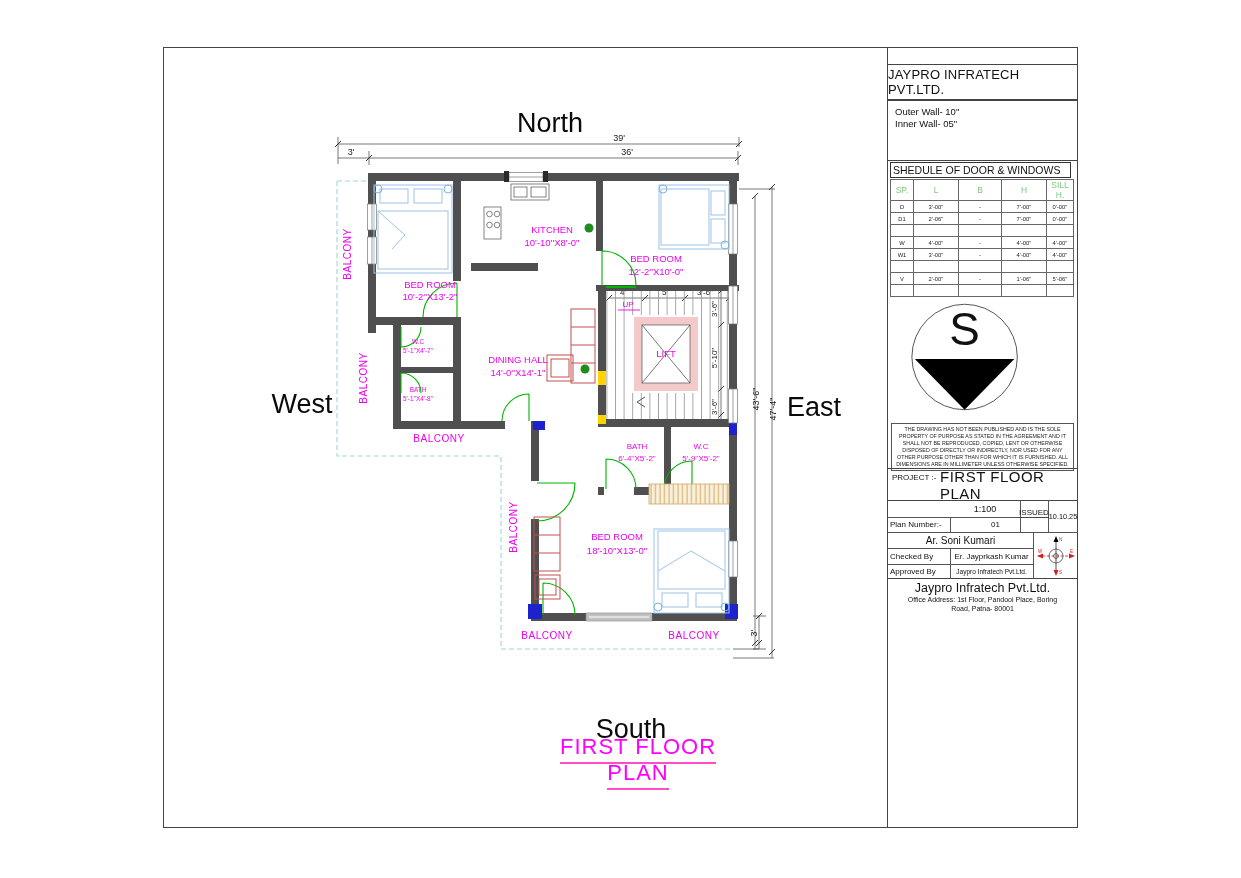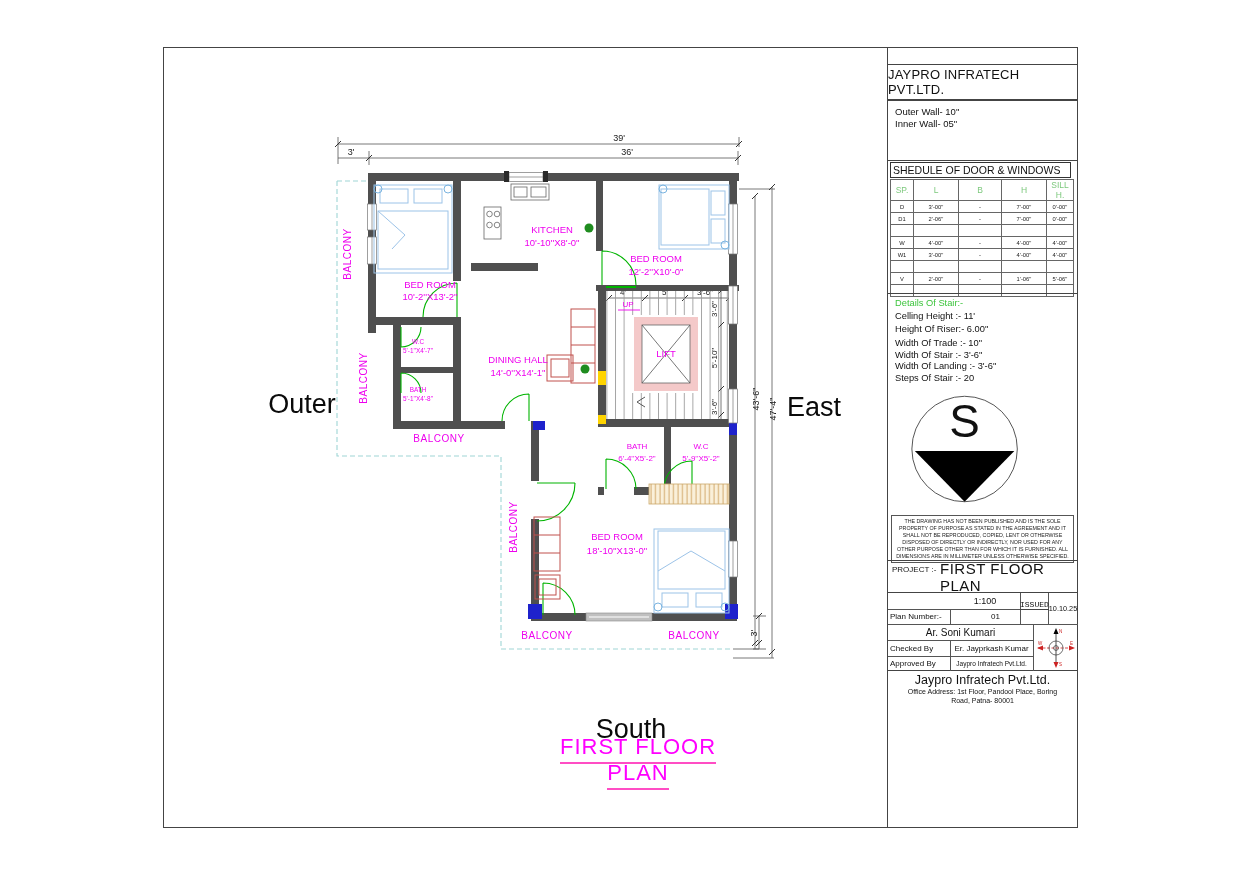--- a/index.html
+++ b/index.html
@@ -58,21 +58,22 @@
   .vline{position:absolute;width:1px;background:#555;}
   .tb-footer{height:36px;border-top:1px solid #444;text-align:center;}
   .foot-co{font-size:12.5px;margin-top:2px;}
   .foot-addr{font-size:7px;line-height:8.5px;width:150px;margin:1px auto 0;}
 </style>
 </head>
 <body>
 
 <div class="sheet">
 
-  <div class="olabel" style="left:88px;top:341px;width:100px;">Outer</div>
+  <div class="olabel" style="left:306px;top:60px;width:160px;">North</div>
+  <div class="olabel" style="left:88px;top:341px;width:100px;">West</div>
   <div class="olabel" style="left:600px;top:344px;width:100px;">East</div>
   <div class="olabel" style="left:387px;top:666px;width:160px;">South</div>
   <div class="plan-title"><span>FIRST FLOOR PLAN</span></div>
 
   <svg style="position:absolute;left:107px;top:53px;" width="540" height="570" viewBox="0 0 540 570">
     <defs>
       <pattern id="pt-tread" width="8.6" height="12" patternUnits="userSpaceOnUse">
         <path d="M0.5,0 V12" stroke="#9a9a9a" stroke-width="0.9"></path>
       </pattern>
       <pattern id="pt-ward" width="4.5" height="20" patternUnits="userSpaceOnUse">
@@ -357,29 +358,20 @@
               <td></td>
               <td></td>
               <td></td>
               <td></td>
               <td></td>
             </tr>
       </tbody>
         </table>
     </div>
 
-    <div class="tb-sec tb-stair">
-      <div class="stair-title">Details Of Stair:-</div>
-      <div>Celling Height :- 11'</div>
-      <div>Height Of Riser:- 6.00"</div>
-      <div>Width Of Trade :- 10"</div>
-      <div style="line-height:11px">Width Of Stair :- 3'-6"</div>
-      <div style="line-height:11px">Width Of Landing :- 3'-6"</div>
-      <div>Steps Of Stair :- 20</div>
-    </div>
 
     <div class="tb-sec tb-compass">
       <svg width="190" height="128" viewBox="0 0 190 128">
         <circle cx="77" cy="64" r="53" fill="#fff" stroke="#555" stroke-width="1"></circle>
         <polygon points="27,66 127,66 77,117" fill="#000"></polygon>
         <text x="77" y="52" text-anchor="middle" font-size="46" fill="#111">S</text>
       </svg>
     </div>
 
     <div class="tb-sec tb-disc">
@@ -396,21 +388,21 @@
       <div class="hline" style="left:0;top:16px;width:160px;"></div>
       <div class="hline" style="left:0;top:31px;width:190px;"></div>
       <div class="hline" style="left:0;top:47px;width:145px;"></div>
       <div class="hline" style="left:0;top:63px;width:145px;"></div>
       <div class="vline" style="left:62px;top:16px;height:15px;"></div>
       <div class="vline" style="left:62px;top:47px;height:31px;"></div>
       <div class="vline" style="left:132px;top:0;height:31px;"></div>
       <div class="vline" style="left:160px;top:0;height:31px;"></div>
       <div class="vline" style="left:145px;top:31px;height:47px;"></div>
       <div class="ap" style="left:62px;top:0;width:70px;height:16px;justify-content:center;font-size:9px;">1:100</div>
-      <div class="ap" style="left:132px;top:0;width:28px;height:24px;justify-content:flex-start;font-size:8px;font-family:Liberation Mono, monospace;">
+      <div class="ap" style="left:132px;top:0;width:28px;height:24px;justify-content:center;font-size:8px;">
           <span style="border-bottom:1px solid #444;">ISSUED</span>
         </div>
       <div class="ap" style="left:160px;top:0;width:30px;height:31px;justify-content:center;font-size:7.3px;">10.10.25</div>
       <div class="ap" style="left:2px;top:16px;width:60px;height:15px;">Plan Number:-</div>
       <div class="ap" style="left:62px;top:16px;width:70px;height:15px;justify-content:center;padding-left:21px;">01</div>
       <div class="ap" style="left:0;top:31px;width:145px;height:16px;justify-content:center;font-size:10px;">Ar. Soni Kumari</div>
       <div class="ap" style="left:2px;top:47px;width:60px;height:16px;">Checked By</div>
       <div class="ap" style="left:62px;top:47px;width:83px;height:16px;justify-content:center;">Er. Jayprkash Kumar</div>
       <div class="ap" style="left:2px;top:63px;width:60px;height:15px;">Approved By</div>
       <div class="ap" style="left:62px;top:63px;width:83px;height:15px;justify-content:center;font-size:6.5px;">Jaypro Infratech Pvt.Ltd.</div>

